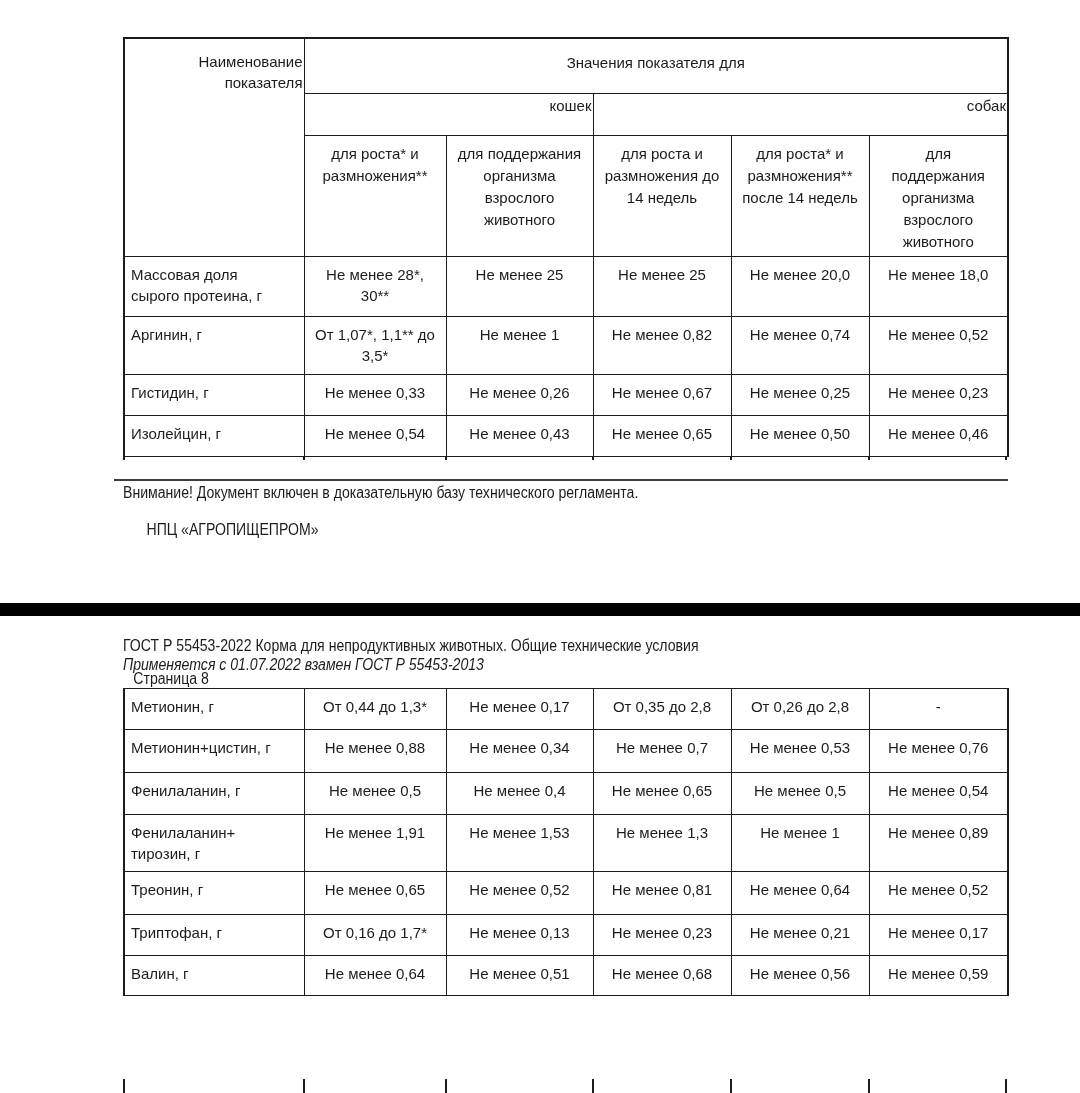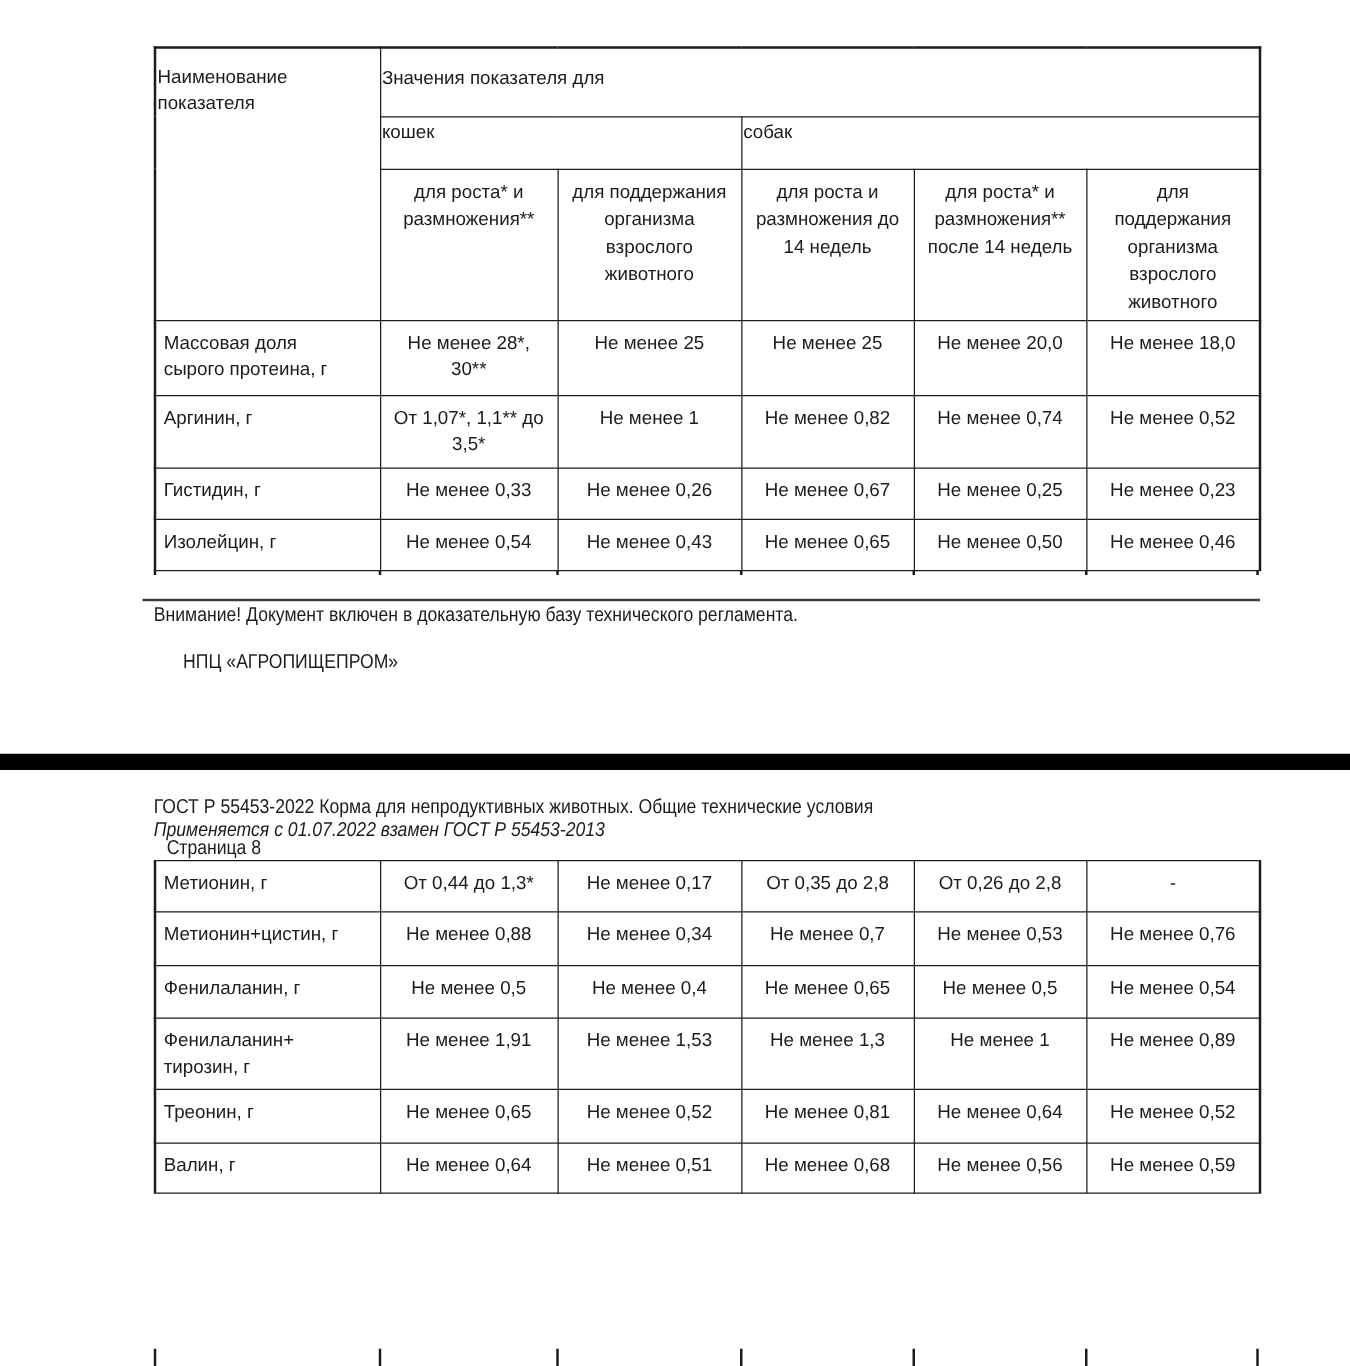--- a/index.html
+++ b/index.html
@@ -21,23 +21,23 @@
     vertical-align:top;
     white-space:pre-line;
     overflow:hidden;
   }
   table.t1 { border:2px solid #1c1c1c; border-bottom-width:1px; }
   table.t2 { border:2px solid #1c1c1c; border-top-width:1px; border-bottom-width:1px; }
 
   td.name   { text-align:left;   padding:7px 4px 2px 6px; }
   td.val    { text-align:center; padding:7px 1px 2px 1px; }
   td.hdr    { text-align:center; padding:7px 1px 2px 1px; line-height:22px; }
-  td.grp    { text-align:left; vertical-align:middle; }
-  td.spanh  { vertical-align:top; padding-top:13px; }
-  td.corner { text-align:left; vertical-align:top; padding-top:12px; }
+  td.grp    { text-align:right; vertical-align:middle; }
+  td.spanh  { text-align:center; vertical-align:top; padding-top:13px; }
+  td.corner { text-align:right; vertical-align:top; padding-top:12px; }
 
   .cond {
     display:inline-block;
     font:16px/19px "Liberation Sans","DejaVu Sans",sans-serif;
     transform:scaleX(0.88); transform-origin:0 0;
     white-space:nowrap; color:#1c1c1c;
   }
   .right { text-align:left; }
   .right .cond { transform-origin:100% 0; }
   .it { font-style:italic; }
@@ -210,20 +210,28 @@
             <td class="val">Не менее 0,89</td>
           </tr>
           <tr style="height: 43px;">
             <td class="name">Треонин, г</td>
             <td class="val">Не менее 0,65</td>
             <td class="val">Не менее 0,52</td>
             <td class="val">Не менее 0,81</td>
             <td class="val">Не менее 0,64</td>
             <td class="val">Не менее 0,52</td>
           </tr>
+          <tr style="height: 41px;">
+            <td class="name">Триптофан, г</td>
+            <td class="val">От 0,16 до 1,7*</td>
+            <td class="val">Не менее 0,13</td>
+            <td class="val">Не менее 0,23</td>
+            <td class="val">Не менее 0,21</td>
+            <td class="val">Не менее 0,17</td>
+          </tr>
           <tr style="height: 40px;">
             <td class="name">Валин, г</td>
             <td class="val">Не менее 0,64</td>
             <td class="val">Не менее 0,51</td>
             <td class="val">Не менее 0,68</td>
             <td class="val">Не менее 0,56</td>
             <td class="val">Не менее 0,59</td>
           </tr>
         </tbody>
     </table>

